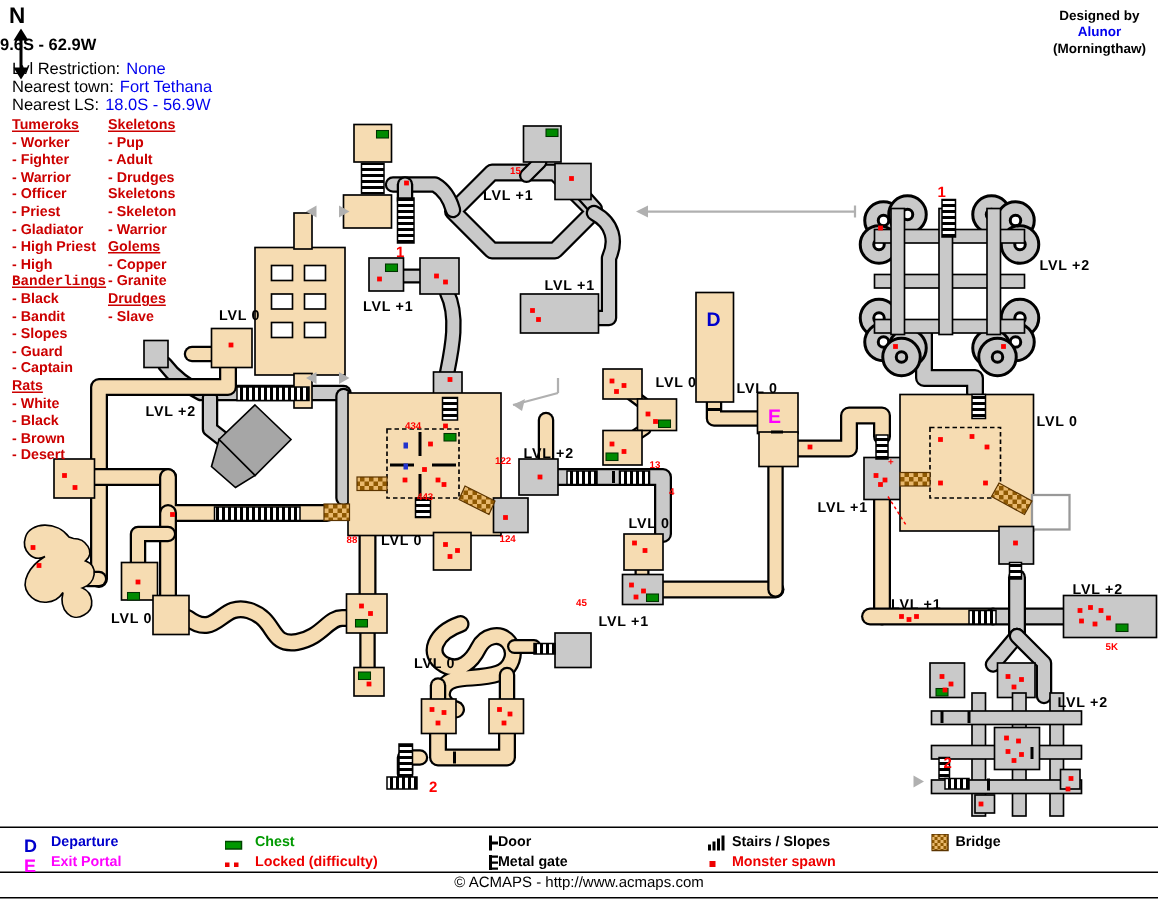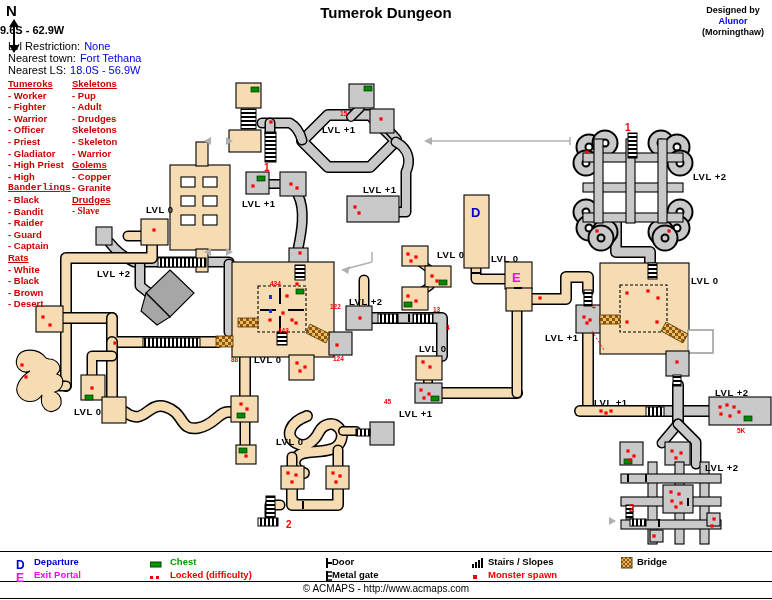--- a/index.html
+++ b/index.html
@@ -409,21 +409,20 @@
 
   <div id="compass" class="abs">
     <span>N</span>
     <svg width="20" height="34" style="display:block">
       <line x1="8" y1="6" x2="8" y2="28" stroke="#000" stroke-width="2"></line>
       <polygon points="8,0 3,8 13,8" fill="#000"></polygon>
       <polygon points="8,34 3,26 13,26" fill="#000"></polygon>
     </svg>
   </div>
 
-  <div id="title" class="abs">Tumerok Dungeon</div>
   <div id="subtitle" class="abs">9.6S - 62.9W</div>
 
   <div id="designer" class="abs">
     <div>Designed by</div>
     <div style="color:#0000EE">Alunor</div>
     <div>(Morningthaw)</div>
   </div>
 
   <div class="abs inforow" style="left:8px;top:40px">
     <span>Lvl Restriction:</span><span class="val">None</span>
@@ -441,42 +440,42 @@
       <div class="mrow" style="left: 8px; top: 101.2px;">- Fighter</div>
       <div class="mrow" style="left: 8px; top: 112.8px;">- Warrior</div>
       <div class="mrow" style="left: 8px; top: 124.4px;">- Officer</div>
       <div class="mrow" style="left: 8px; top: 136px;">- Priest</div>
       <div class="mrow" style="left: 8px; top: 147.6px;">- Gladiator</div>
       <div class="mrow" style="left: 8px; top: 159.2px;">- High Priest</div>
       <div class="mrow" style="left: 8px; top: 170.8px;">- High</div>
       <div class="mrow u" style="left: 8px; top: 182.4px; font-family: Liberation Mono, monospace;">Banderlings</div>
       <div class="mrow" style="left: 8px; top: 194px;">- Black</div>
       <div class="mrow" style="left: 8px; top: 205.6px;">- Bandit</div>
-      <div class="mrow" style="left: 8px; top: 217.2px;">- Raider</div>
+      <div class="mrow" style="left: 8px; top: 217.2px;">- Slopes</div>
       <div class="mrow" style="left: 8px; top: 228.8px;">- Guard</div>
       <div class="mrow" style="left: 8px; top: 240.4px;">- Captain</div>
       <div class="mrow" style="left: 8px; top: 252px; text-decoration: underline;">Rats</div>
       <div class="mrow" style="left: 8px; top: 263.6px;">- White</div>
       <div class="mrow" style="left: 8px; top: 275.2px;">- Black</div>
       <div class="mrow" style="left: 8px; top: 286.8px;">- Brown</div>
       <div class="mrow" style="left: 8px; top: 298.4px;">- Desert</div>
     </div>
   <div id="mcol2">
       <div class="mrow u" style="left: 72px; top: 78px;">Skeletons</div>
       <div class="mrow" style="left: 72px; top: 89.6px;">- Pup</div>
       <div class="mrow" style="left: 72px; top: 101.2px;">- Adult</div>
       <div class="mrow" style="left: 72px; top: 112.8px;">- Drudges</div>
       <div class="mrow" style="left: 72px; top: 124.4px;">Skeletons</div>
       <div class="mrow" style="left: 72px; top: 136px;">- Skeleton</div>
       <div class="mrow" style="left: 72px; top: 147.6px;">- Warrior</div>
       <div class="mrow u" style="left: 72px; top: 159.2px;">Golems</div>
       <div class="mrow" style="left: 72px; top: 170.8px;">- Copper</div>
       <div class="mrow" style="left: 72px; top: 182.4px;">- Granite</div>
       <div class="mrow u" style="left: 72px; top: 194px;">Drudges</div>
-      <div class="mrow" style="left: 72px; top: 205.6px; font-family: Liberation Serif, serif;">- Slave</div>
+      <div class="mrow" style="left: 72px; top: 205.6px;">- Slave</div>
     </div>
 
   <div id="legendbar" class="abs">
       <div class="abs" style="left: 16px; top: 3px;"><span style="color:#0000CC;font-weight:bold;font-size:12px">D</span></div>
       <span class="lg-label" style="left: 34px; top: 4px; color: rgb(0, 0, 204);">Departure</span>
       <div class="abs" style="left: 16px; top: 16px;"><span style="color:#FF00FF;font-weight:bold;font-size:12px">E</span></div>
       <span class="lg-label" style="left: 34px; top: 17px; color: rgb(255, 0, 255);">Exit Portal</span>
       <div class="abs" style="left: 150px; top: 3px;"><svg width="12" height="10">
           <rect x="0" y="3" width="11" height="5" fill="#009900" stroke="#004400"></rect>
         </svg></div>

